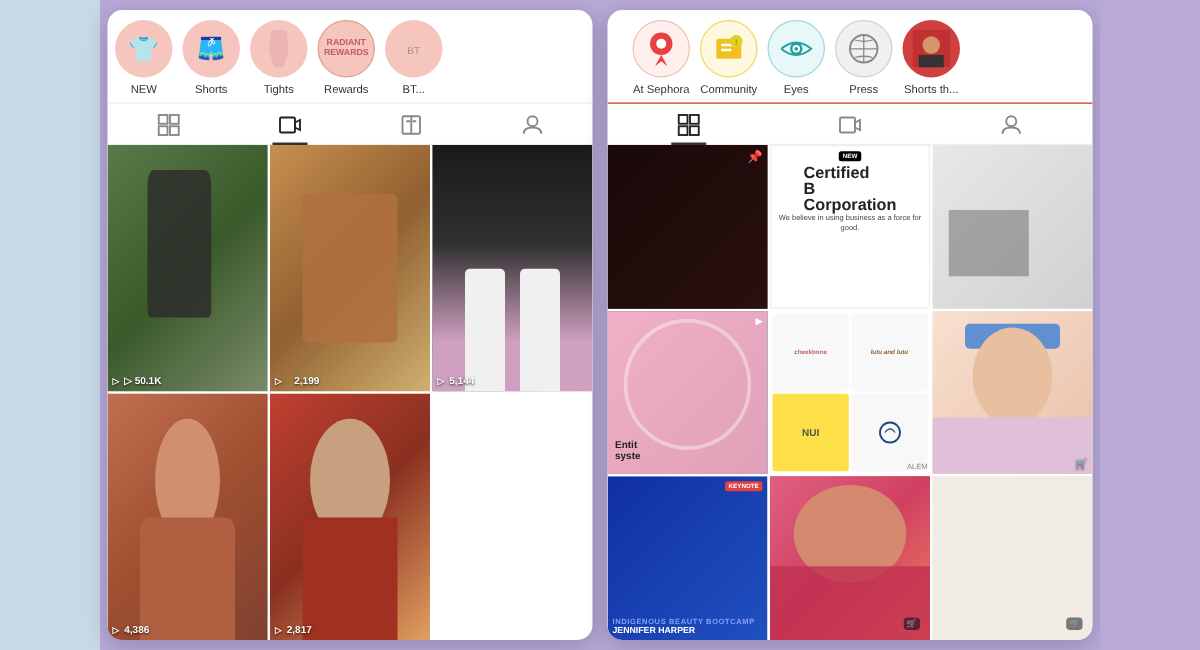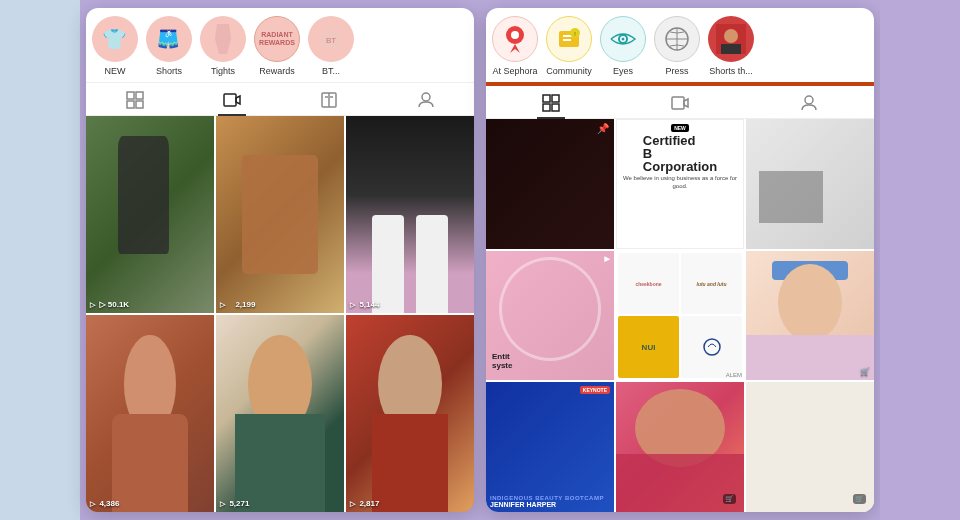--- a/index.html
+++ b/index.html
@@ -172,24 +172,24 @@
       overflow: hidden;
       display: flex;
       flex-direction: column;
       margin: 8px 6px;
       box-shadow: 0 4px 20px rgba(0,0,0,0.2);
     }
 
     .stories-row-right {
       display: flex;
       align-items: center;
-      padding: 8px 6px 6px;
+      padding: 8px 20px 6px;
       gap: 8px;
       overflow: hidden;
-      border-bottom: 4px solid #c2410c;
+      border-bottom: 1px solid #c2410c;
       flex-shrink: 0;
     }
 
     .story-circle-right {
       width: 46px;
       height: 46px;
       border-radius: 50%;
       display: flex;
       align-items: center;
       justify-content: center;
@@ -335,21 +335,21 @@
       justify-content: center;
       font-size: 5px;
       font-weight: bold;
       color: #444;
       text-align: center;
       border-radius: 2px;
     }
 
     .brand-cheekbone { color: #c06060; }
     .brand-lutu { color: #8a6030; font-style: italic; }
-    .brand-nui { background: #eab308; color: #406040; font-size: 8px; }
+    .brand-nui { background: #fde047; color: #406040; font-size: 8px; }
     .brand-polo { color: #224488; }
 
     .makeup-woman {
       background: linear-gradient(135deg, #f8e0d8 0%, #e8c8c0 100%);
       width: 100%;
       height: 100%;
       position: relative;
     }
 
     .makeup-head {
@@ -578,31 +578,20 @@
     </div>
     <div class="grid-cell" style="background:#b06040;">
       <div class="grid-cell-inner">
         <div style="position:absolute;inset:0;background:linear-gradient(135deg,#c07050,#a05030,#804030);"></div>
         <div style="position:absolute;top:10%;left:30%;width:40%;height:50%;background:#d09070;border-radius:50%;"></div>
         <div style="position:absolute;bottom:0;left:20%;width:60%;height:50%;background:#b06040;border-radius:10% 10% 0 0;"></div>
       </div>
       <div class="cell-count">
         <span class="play-icon">▷</span>
         <span style="margin-left:2px;">4,386</span>
-      </div>
-    </div>
-    <div class="grid-cell" style="background:#e8d8c8;">
-      <div class="grid-cell-inner">
-        <div style="position:absolute;inset:0;background:linear-gradient(135deg,#e8d8c8,#c8b898,#2a5040 70%);"></div>
-        <div style="position:absolute;top:10%;left:25%;width:50%;height:50%;background:#d4a070;border-radius:50%;"></div>
-        <div style="position:absolute;bottom:0;left:15%;width:70%;height:50%;background:#3a6050;"></div>
-      </div>
-      <div class="cell-count">
-        <span class="play-icon">▷</span>
-        <span style="margin-left:2px;">5,271</span>
       </div>
     </div>
     <div class="grid-cell" style="background:#c04030;">
       <div class="grid-cell-inner">
         <div style="position:absolute;inset:0;background:linear-gradient(135deg,#c04030,#8a3020,#e0a060);"></div>
         <div style="position:absolute;top:10%;left:25%;width:50%;height:50%;background:#c8a080;border-radius:50%;"></div>
         <div style="position:absolute;bottom:0;left:20%;width:60%;height:50%;background:#a03020;"></div>
       </div>
       <div class="cell-count">
         <span class="play-icon">▷</span>

